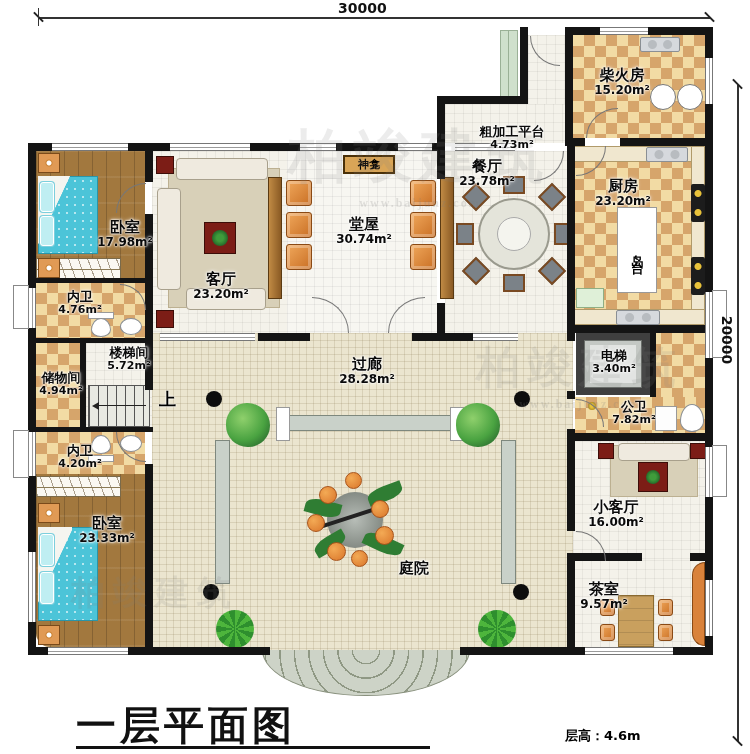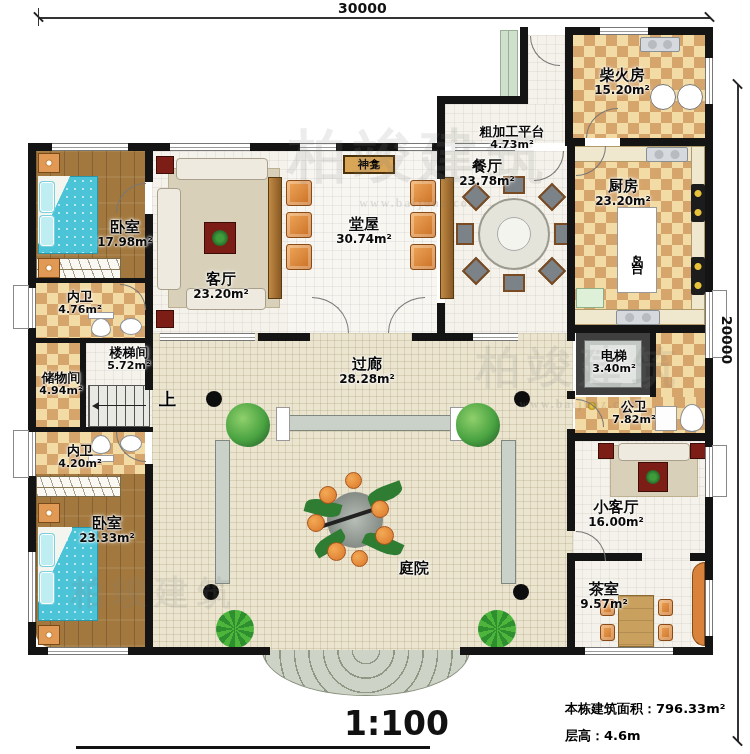--- a/index.html
+++ b/index.html
@@ -469,18 +469,17 @@
   <div class="dimline" style="left:38px;top:17px;width:672px;height:1.5px;"></div>
   <div class="tick" style="left:32px;top:16px;"></div>
   <div class="tick" style="left:703px;top:16px;"></div>
   <div class="dimline" style="left:38px;top:8px;width:1px;height:18px;"></div>
   <div class="dimtext" style="left:338px;top:0px;">30000</div>
   <div class="dimline" style="left:737px;top:85px;width:1.5px;height:657px;"></div>
   <div class="tick" style="left:731px;top:83px;"></div>
   <div class="tick" style="left:731px;top:740px;"></div>
   <div class="dimtext" style="left:697px;top:332px;width:60px;text-align:center;transform:rotate(90deg);">20000</div>
 
-  <div class="titleblock scale" style="left:344px;top:704px;">1:100</div>
+  <div class="titleblock maintitle" style="left:76px;top:698px;">一层平面图</div>
   <div class="uline" style="left:76px;top:746px;width:354px;"></div>
-  <div class="stat" style="left:565px;top:700px;">本栋建筑面积：796.33m²</div>
   <div class="stat" style="left:565px;top:727px;">层高：4.6m</div>
 
 </div>
 
 </body></html>

